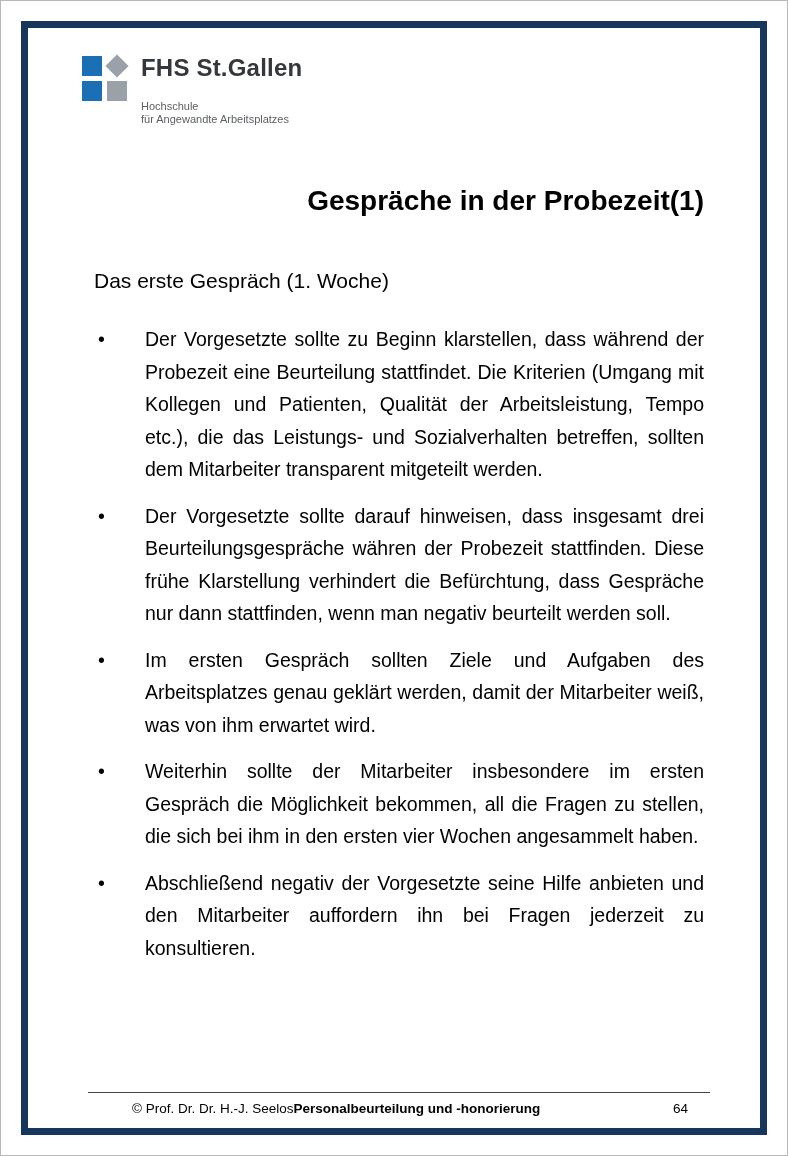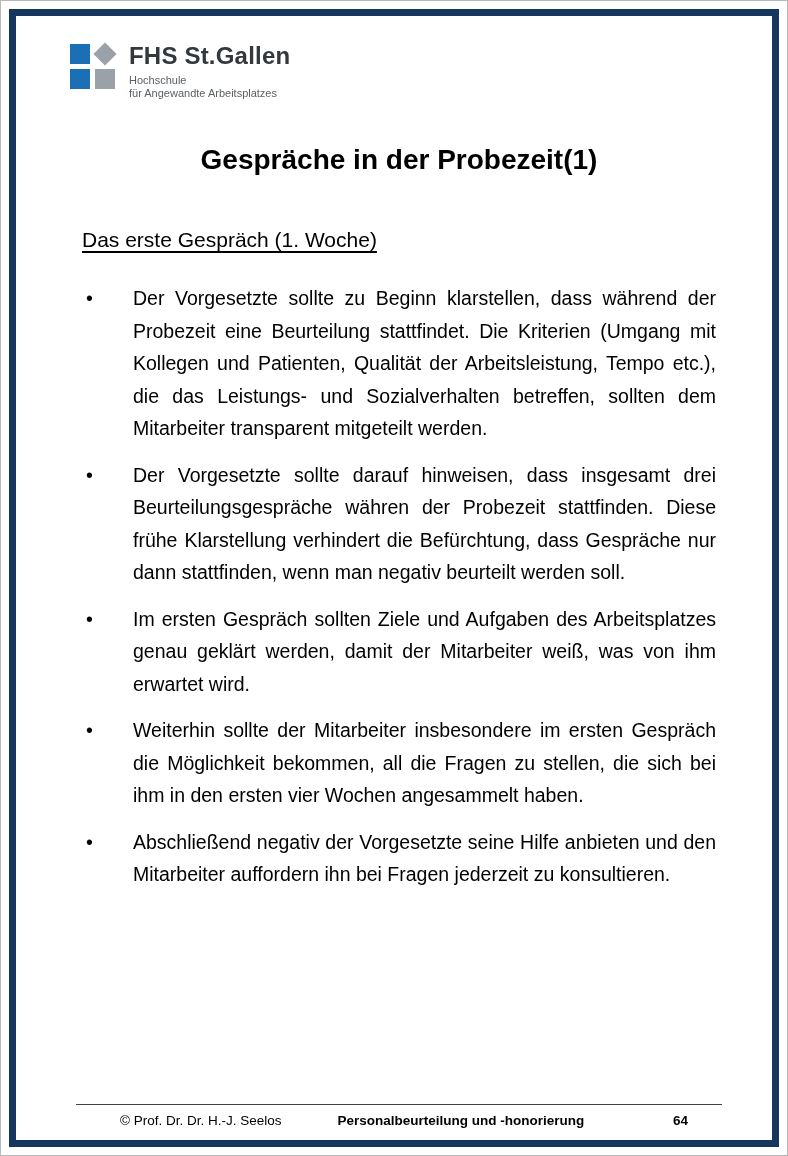--- a/index.html
+++ b/index.html
@@ -12,21 +12,21 @@
   *{margin:0;padding:0;box-sizing:border-box;}
   body{
     background:#e8e8e8;
     font-family:"Liberation Sans","DejaVu Sans",sans-serif;
     color:var(--text);
   }
   .slide{
     width:788px;height:1156px;
     background:#ffffff;
     border:1px solid #b8b8b8;
-    padding:8px;
+    padding:20px;
     margin:0 auto;
     overflow:hidden;
   }
   .frame{
     width:100%;height:100%;
     border:7px solid var(--border);
     background:#ffffff;
     display:flex;flex-direction:column;
     padding:26px 40px 0 54px;
   }
@@ -40,36 +40,35 @@
     margin-top:2px;
   }
   .sq{width:20px;height:20px;display:block;}
   .sq.blue{background:var(--logo-blue);}
   .sq.gray{background:var(--logo-gray);}
   .sq.tilt{transform:rotate(45deg) scale(.82);}
   .logo-text .logo-name{
     font-size:24px;font-weight:bold;color:#33383d;letter-spacing:.2px;
   }
   .logo-text .logo-sub{
-    margin-top:4px;font-size:11px;line-height:13px;color:#5a5f63;
+    margin-top:18px;font-size:11px;line-height:13px;color:#5a5f63;
   }
   
   .title-row{
-    display:flex;justify-content:center;align-items:baseline;
-    margin:10px 16px 0 12px;
+    display:flex;justify-content:flex-end;align-items:baseline;
+    margin:25px 16px 0 12px;
   }
   .title-row .title,
   .title-row .title-num{
     font-size:28px;font-weight:bold;color:var(--text);
   }
   
   .section-heading{
     margin:52px 16px 0 12px;
     font-size:21px;font-weight:normal;
-    text-decoration:underline;
     text-underline-offset:4px;
   }
   
   .bullets{
     list-style:none;
     margin:30px 16px 0 12px;
   }
   .bullets li{
     position:relative;
     padding-left:51px;
@@ -85,22 +84,22 @@
   
   .footer{
     margin-top:auto;
     margin-left:6px;margin-right:10px;
     border-top:1px solid var(--footer-rule);
     padding:8px 8px 12px 8px;
     display:flex;align-items:baseline;
     font-size:13.5px;
   }
   .footer .copyright{flex:0 0 auto;margin-left:36px;}
-  .footer .course{flex:1 1 auto;font-weight:bold;margin-left:56px;}
-  .footer .page-num{flex:0 0 auto;margin-right:26px;font-weight:bold;}
+  .footer .course{flex:1 1 auto;font-weight:bold;}
+  .footer .page-num{flex:0 0 auto;margin-right:14px;}
 </style>
 </head>
 <body>
 
 <div class="slide">
   <div class="frame">
 
     <div class="logo-row">
       <div class="logo-marks">
         <span class="sq blue"></span>

